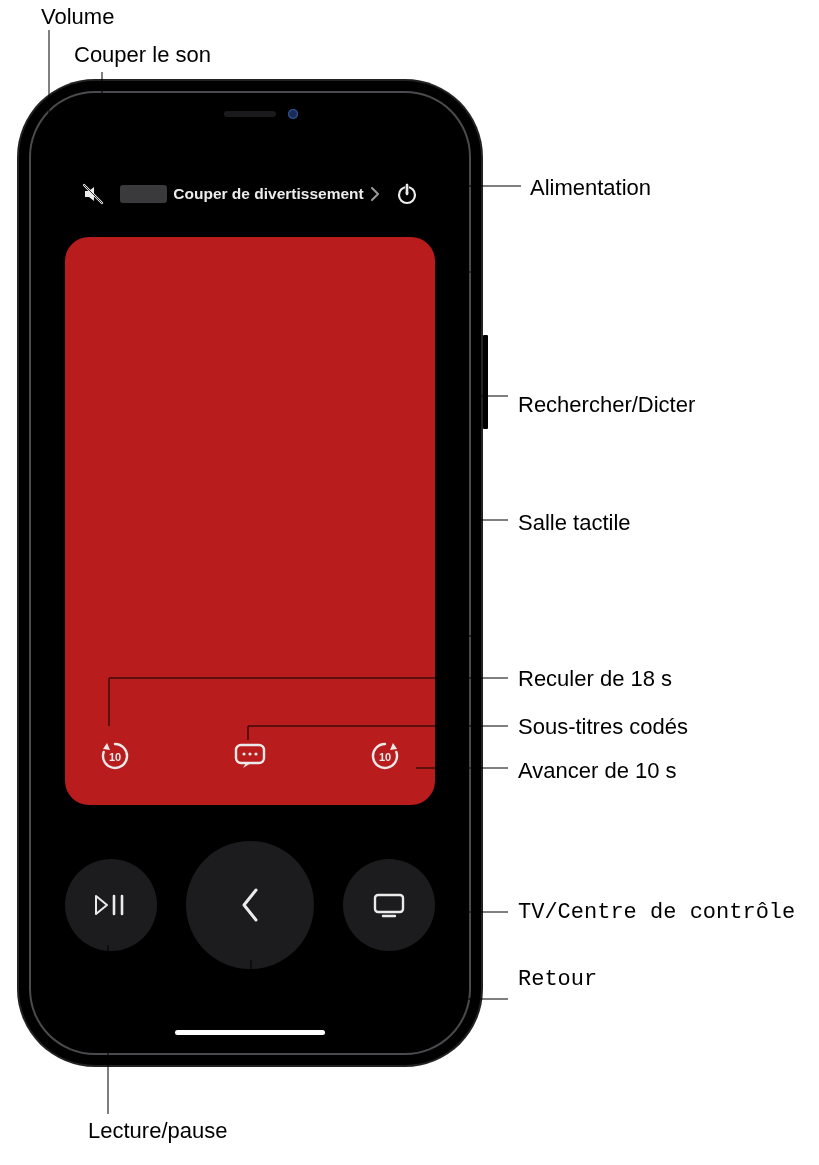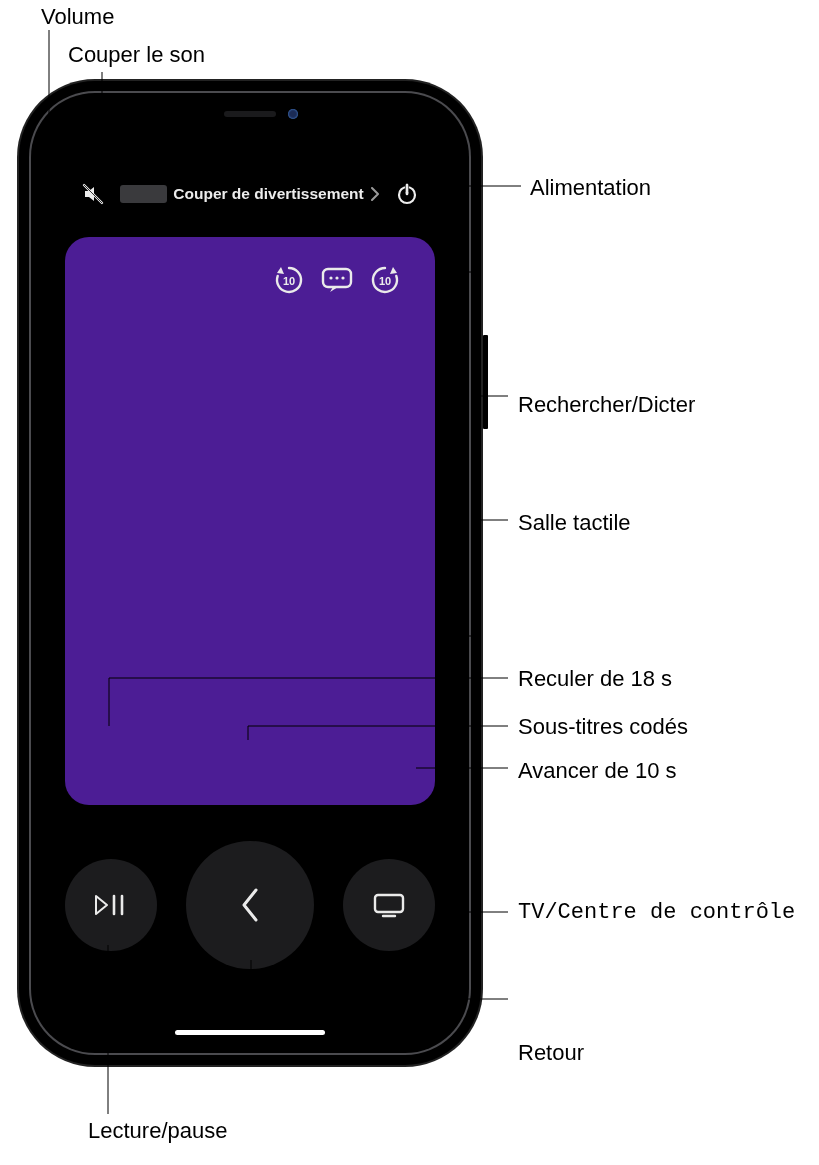--- a/index.html
+++ b/index.html
@@ -92,24 +92,24 @@
     padding-left: 47px;
   }
   .chev-small { opacity: .65; }
 
   
   .touch-panel {
     position: absolute;
     left: 28px; right: 28px;
     top: 138px;
     height: 568px;
-    background: #4c1d95;
+    background: #b91c1c;
     border-radius: 24px;
     display: flex;
-    flex-direction: row;
+    flex-direction: column;
   }
   .touch-surface {
     flex: 1;
   }
   .panel-row {
     height: 92px;
     display: flex;
     align-items: center;
     justify-content: space-between;
     padding: 0 26px 6px 26px;
@@ -302,22 +302,22 @@
 
   <line x1="440" y1="912" x2="508" y2="912"></line>
 
   <line x1="251" y1="960" x2="251" y2="999"></line>
   <line x1="251" y1="999" x2="508" y2="999"></line>
 
   <line x1="108" y1="945" x2="108" y2="1114"></line>
 </svg>
 
 <div class="callout" style="left:41px; top:4px;">Volume</div>
-<div class="callout" style="left:68px; top:42px;">Couper le son</div>
+<div class="callout" style="left:74px; top:42px;">Couper le son</div>
 <div class="callout" style="left:530px; top:175px;">Alimentation</div>
 <div class="callout" style="left:518px; top:392px;">Rechercher/Dicter</div>
 <div class="callout" style="left:518px; top:510px;">Salle tactile</div>
 <div class="callout" style="left:518px; top:666px;">Reculer de 18 s</div>
 <div class="callout" style="left:518px; top:714px;">Sous-titres codés</div>
 <div class="callout" style="left:518px; top:758px;">Avancer de 10 s</div>
 <div class="callout" style="left:518px; top:900px;font-family:Liberation Mono, monospace;">TV/Centre de contrôle</div>
-<div class="callout" style="left:518px; top:1040px;">Retour</div>
+<div class="callout" style="left:518px; top:967px;font-family:Liberation Mono, monospace;">Retour</div>
 <div class="callout" style="left:88px;  top:1118px;">Lecture/pause</div>
 
 </body></html>

